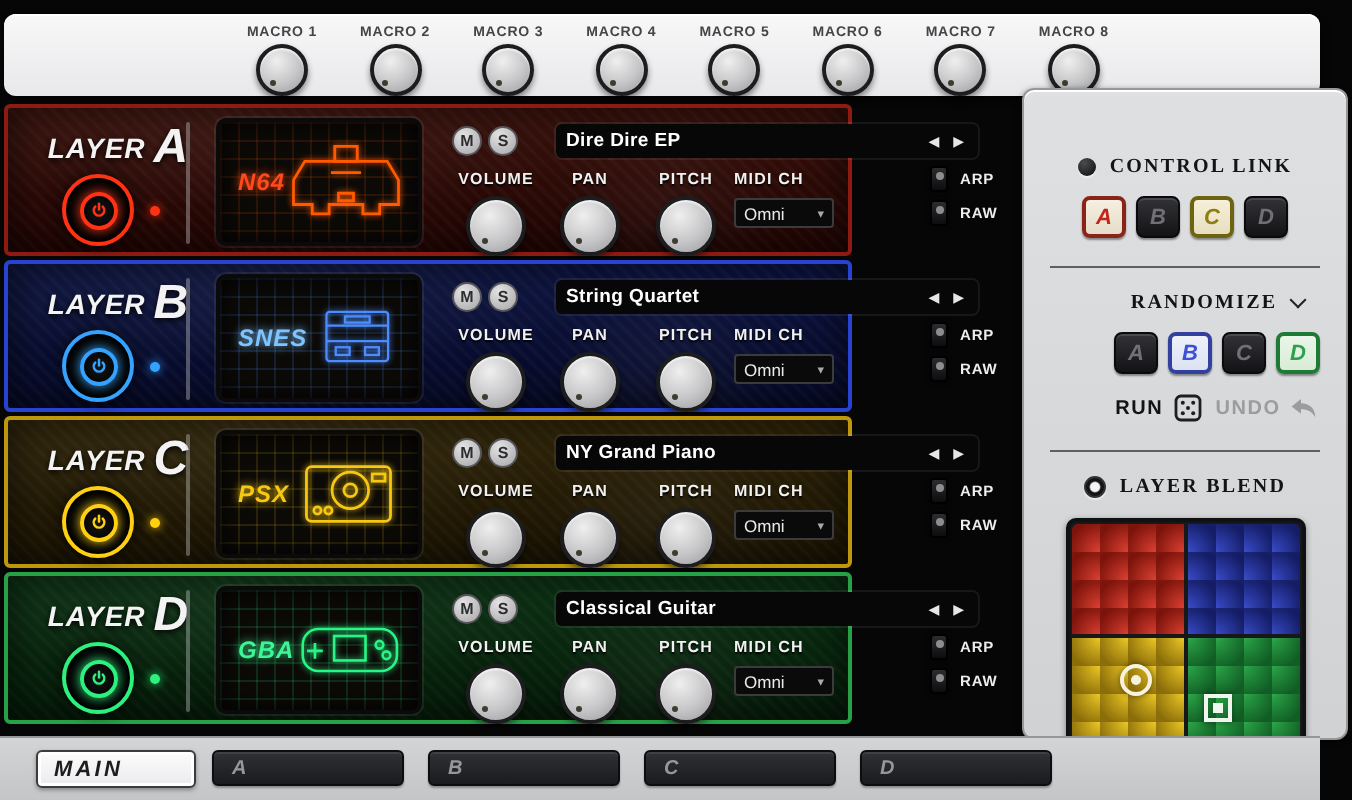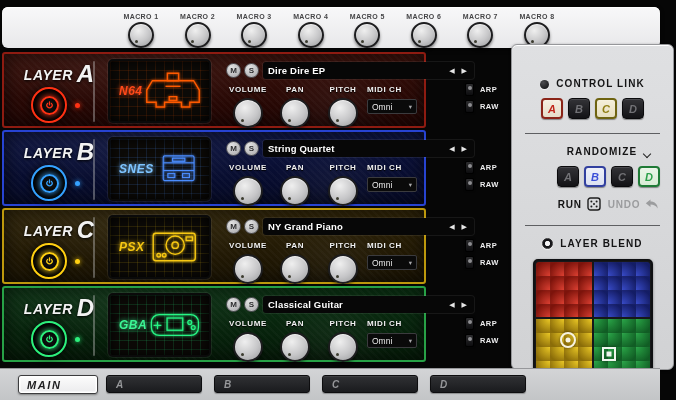--- a/index.html
+++ b/index.html
@@ -58,21 +58,21 @@
     display:flex; align-items:center; justify-content:space-between; padding:0 6px 0 9px; cursor:pointer; }
   .console-label { font-size:12px; font-weight:bold; font-style:italic; color:var(--text); text-shadow:0 0 5px var(--text); letter-spacing:.5px; }
   .console-art { width:60px; height:42px; color:var(--art); stroke:currentColor; fill:none; stroke-width:1.5;
     filter:drop-shadow(0 0 1.5px var(--art)); }
 
   .ms { position:absolute; top:9px; width:15px; height:15px; border-radius:50%; border:1px solid #55555a;
     background:radial-gradient(circle at 35% 28%, #e3e3e3, #a6a6a9); color:#2d2d2f; font-family:inherit;
     font-size:8px; font-weight:bold; display:flex; align-items:center; justify-content:center; cursor:pointer; padding:0; }
   .ms-m { left:222px; } .ms-s { left:240px; }
 
-  .preset { position:absolute; left:259px; top:8px; width:211px; height:17px; background:#070707; border-radius:3px;
+  .preset { position:absolute; left:274px; top:8px; width:211px; height:17px; background:#070707; border-radius:3px;
     display:flex; align-items:center; padding:0 5px; gap:3px; cursor:pointer;
     box-shadow:0 0 0 1px rgba(255,255,255,.07); }
   .preset-name { flex:1; color:#fff; font-size:9.5px; font-weight:bold; letter-spacing:.2px; white-space:nowrap; overflow:hidden; }
   .preset-arrow { color:#e6e6e6; font-size:7px; padding:0 2px; cursor:pointer; }
 
   .kcol { position:absolute; top:31px; width:48px; display:flex; flex-direction:column; align-items:center; gap:4px; }
   .kcol-vol { left:220px; } .kcol-pan { left:267px; } .kcol-pitch { left:315px; }
   .klabel { font-size:8px; font-weight:bold; color:#f1f1f1; letter-spacing:.6px; text-shadow:0 1px 1px #000; white-space:nowrap; }
 
   .midich { position:absolute; left:363px; top:31px; width:62px; display:flex; flex-direction:column; align-items:flex-start; gap:5px; }
@@ -83,21 +83,21 @@
   .switches { position:absolute; left:461px; top:29px; display:flex; flex-direction:column; gap:4px; }
   .swrow { display:flex; align-items:center; gap:6px; }
   .toggle { position:relative; width:9px; height:13px; border-radius:2px; border:1px solid #000;
     background:linear-gradient(#2c2c2e,#0d0d0f); cursor:pointer; box-shadow:0 0 2px rgba(0,0,0,.6); }
   .toggle::after { content:""; position:absolute; left:50%; top:2px; transform:translateX(-50%); width:4px; height:4px; border-radius:50%; background:#8d8d90; }
   .swlabel { font-size:7.5px; font-weight:bold; color:#ededee; letter-spacing:.4px; }
 
   
   .sidebar { position:absolute; left:511px; top:44px; width:163px; height:326px; border:1px solid #96979a; border-radius:6px;
     background:linear-gradient(#dfe0e2,#d1d2d4); box-shadow:inset 0 1px 0 #fff, 0 1px 3px rgba(0,0,0,.5); }
-  .side-title-row { display:flex; align-items:flex-end; justify-content:center; gap:7px; }
+  .side-title-row { display:flex; align-items:center; justify-content:center; gap:7px;font-family:Liberation Serif, serif; }
   .side-title { font-size:10px; font-weight:bold; color:#141415; letter-spacing:1.1px; }
   .sec-cl { margin-top:33px; }
   .abcd-row { display:flex; justify-content:center; gap:5px; margin-top:9px; }
   .abcd { width:22px; height:21px; border-radius:4px; font-family:inherit; font-size:11px; font-weight:bold; font-style:italic;
     display:flex; align-items:center; justify-content:center; cursor:pointer; padding:0;
     background:linear-gradient(#333337,#131316); color:#717175; border:1px solid #0a0a0c;
     box-shadow:0 1px 1px rgba(0,0,0,.4), inset 0 1px 0 rgba(255,255,255,.12); }
   .abcd.on-red    { background:linear-gradient(#f5efe1,#e5ddc9); color:#c1261a; border:2px solid #8a2418; }
   .abcd.on-yellow { background:linear-gradient(#f5efd9,#e7dfc0); color:#8f7d12; border:2px solid #6e6310; }
   .abcd.on-blue   { background:linear-gradient(#eef1f9,#dde2f2); color:#3c50d8; border:2px solid #32409f; }

